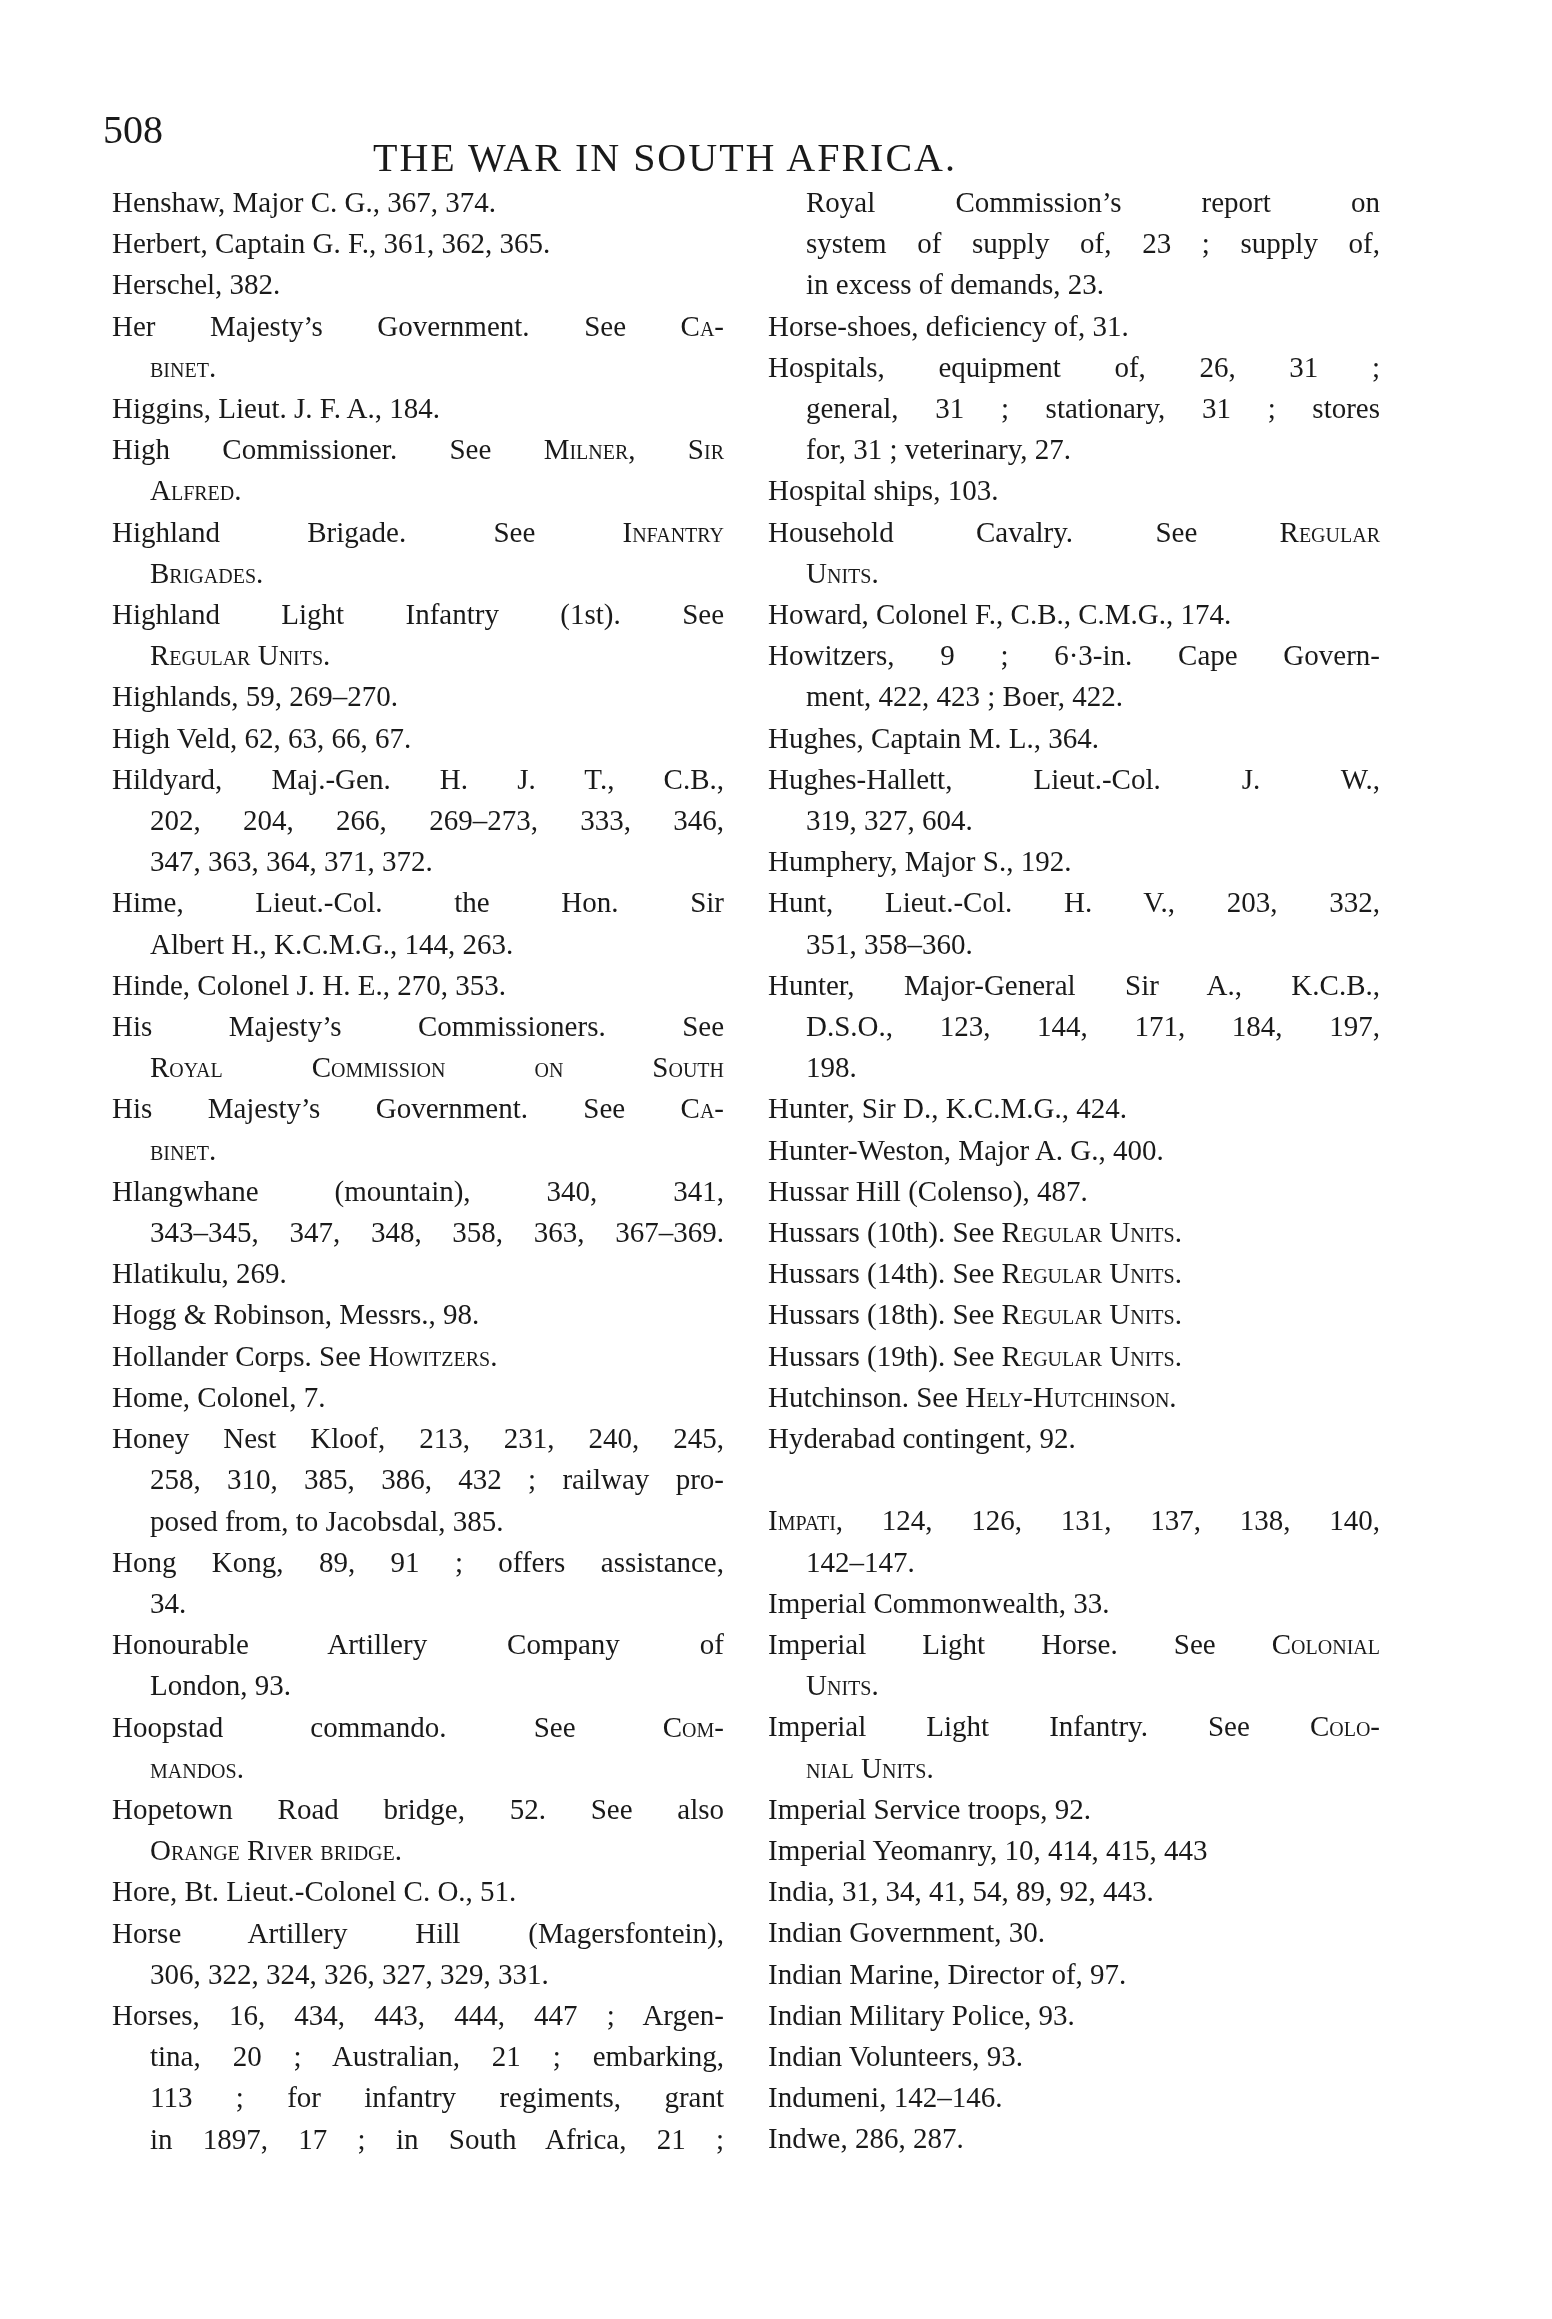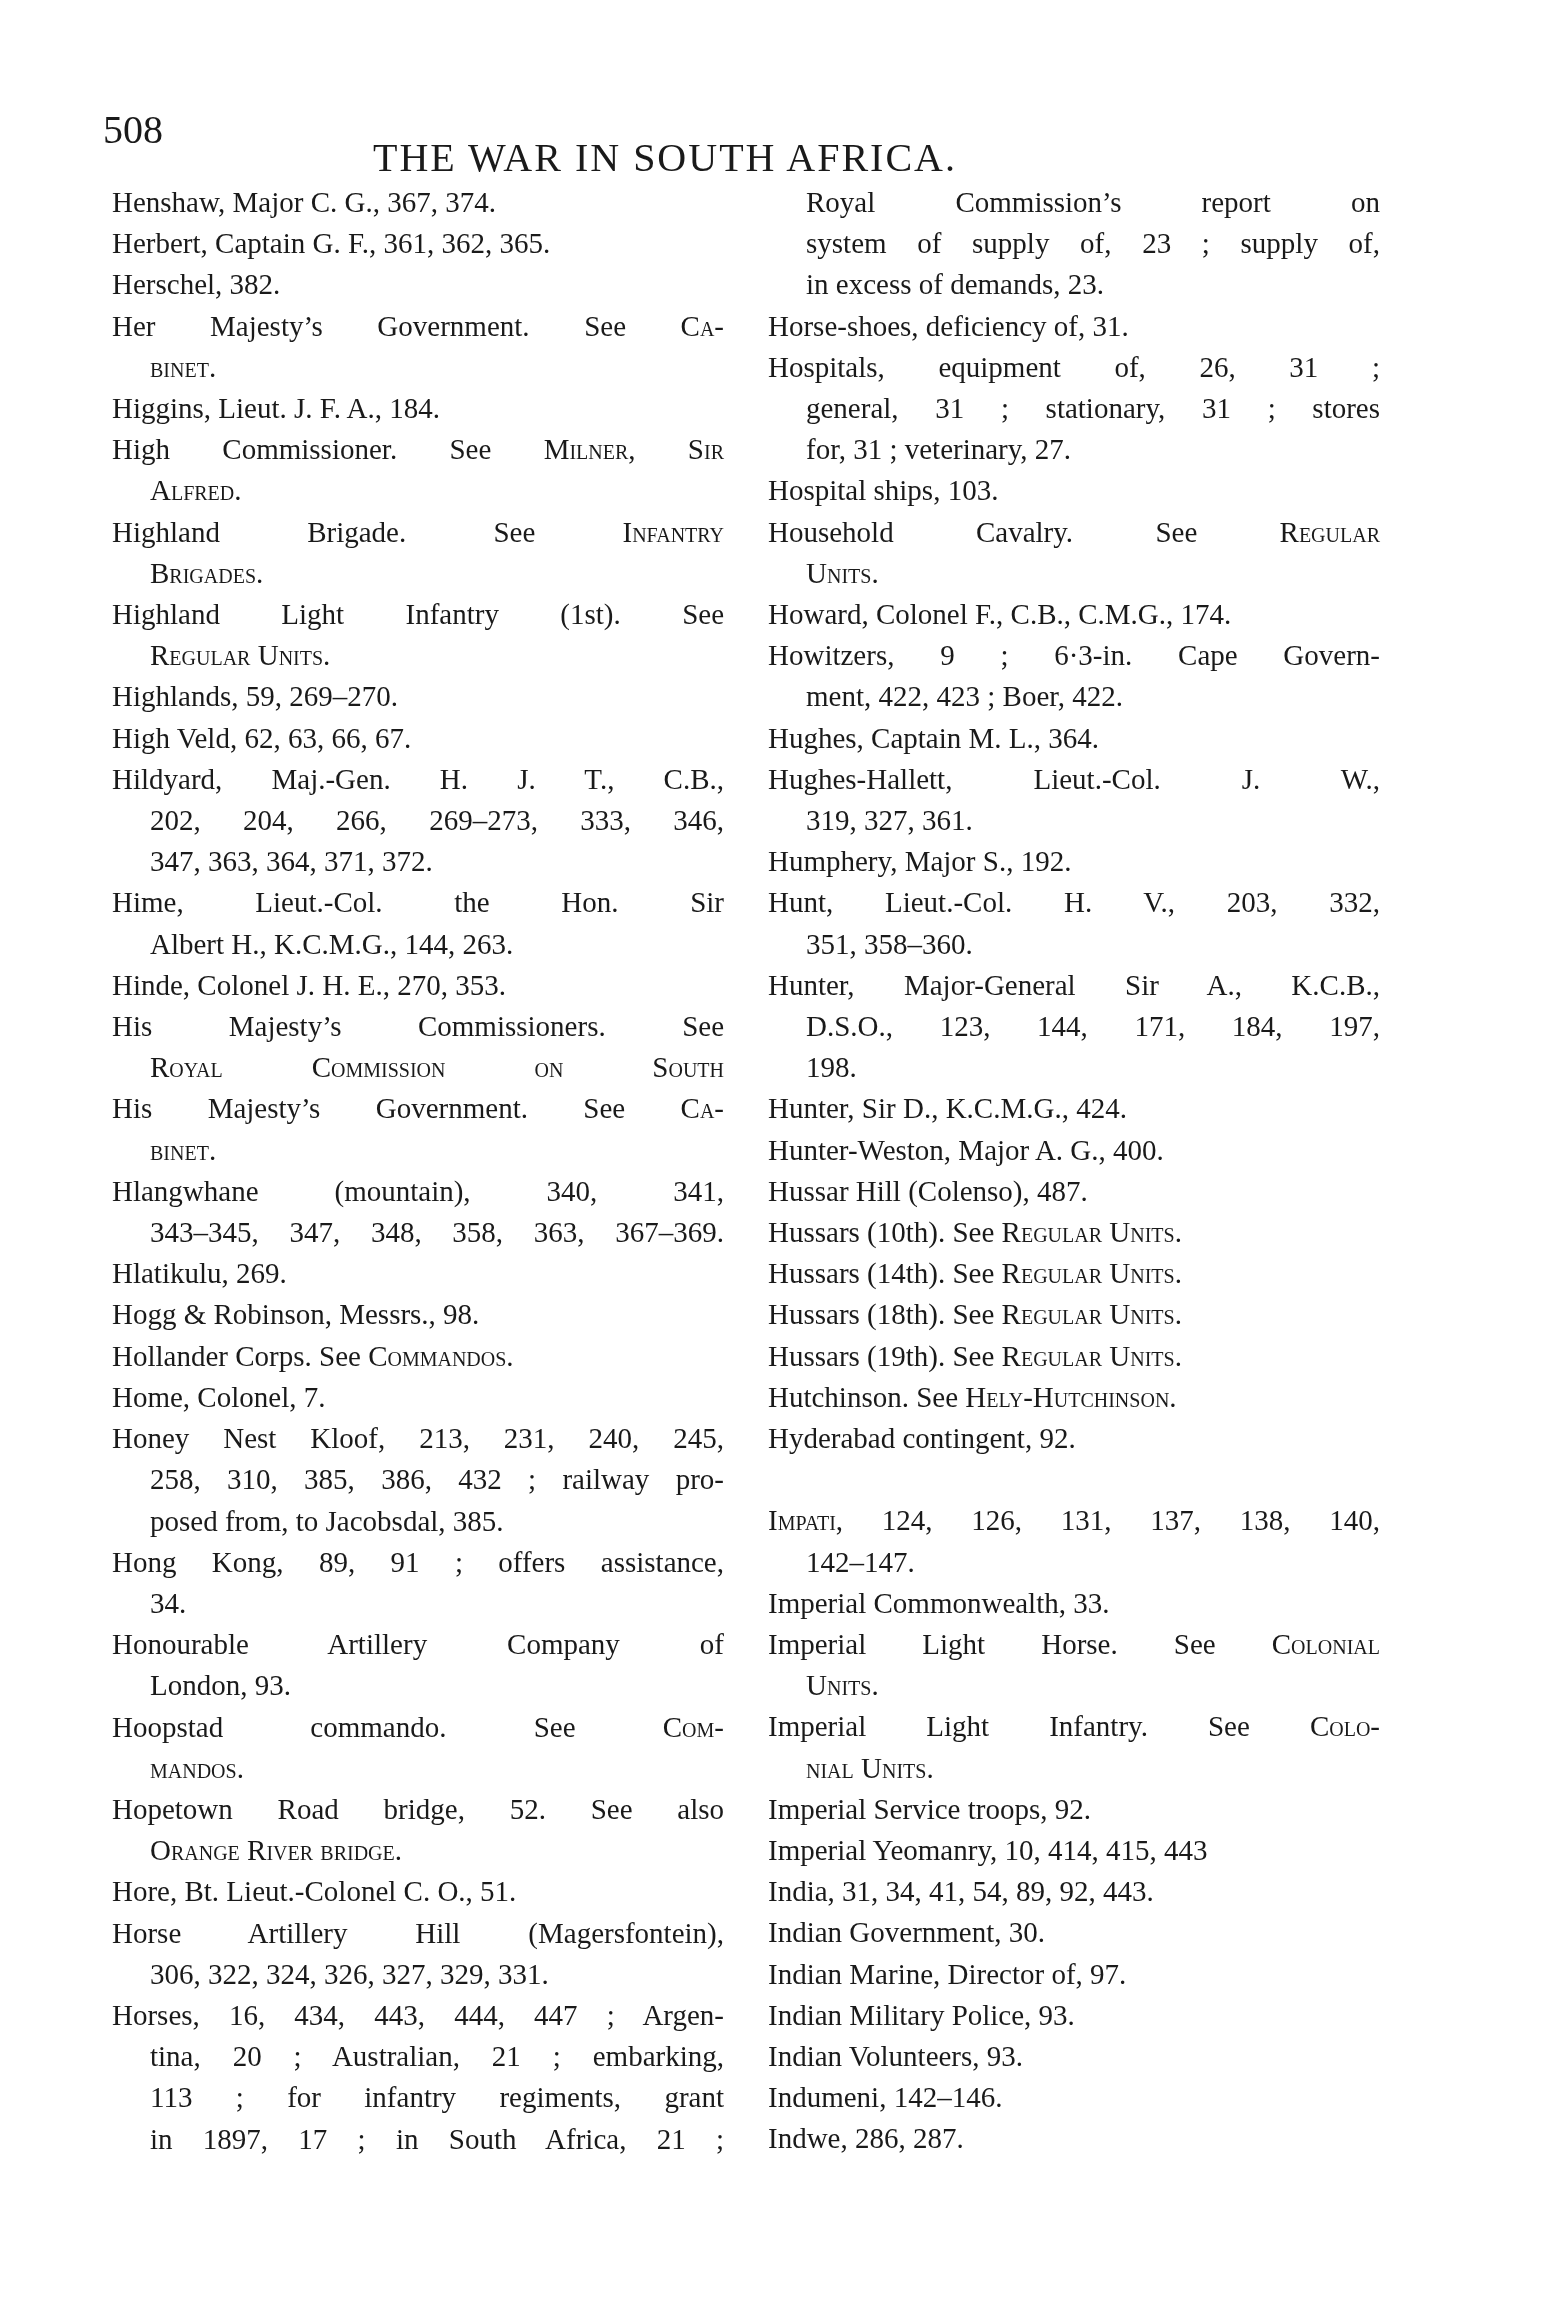--- a/index.html
+++ b/index.html
@@ -87,21 +87,21 @@
       <span class="line full"><span>Hlangwhane (mountain), 340, 341,</span></span>
       <span class="line cont full"><span>343–345, 347, 348, 358, 363, 367–369.</span></span>
     </div>
     <div class="entry">
       <span class="line"><span>Hlatikulu, 269.</span></span>
     </div>
     <div class="entry">
       <span class="line"><span>Hogg &amp; Robinson, Messrs., 98.</span></span>
     </div>
     <div class="entry">
-      <span class="line"><span>Hollander Corps.  </span><span class="see">See</span><span class="sc"> Commandos.</span></span>
+      <span class="line"><span>Hollander Corps.  </span><span class="see">See</span><span class="sc"> Howitzers.</span></span>
     </div>
     <div class="entry">
       <span class="line"><span>Home, Colonel, 7.</span></span>
     </div>
     <div class="entry">
       <span class="line full"><span>Honey Nest Kloof, 213, 231, 240, 245,</span></span>
       <span class="line cont full"><span>258, 310, 385, 386, 432 ; railway pro-</span></span>
       <span class="line cont"><span>posed from, to Jacobsdal, 385.</span></span>
     </div>
     <div class="entry">
@@ -160,21 +160,21 @@
     </div>
     <div class="entry">
       <span class="line full"><span>Howitzers, 9 ; 6·3-in. Cape Govern-</span></span>
       <span class="line cont"><span>ment, 422, 423 ; Boer, 422.</span></span>
     </div>
     <div class="entry">
       <span class="line"><span>Hughes, Captain M. L., 364.</span></span>
     </div>
     <div class="entry">
       <span class="line full"><span>Hughes-Hallett, Lieut.-Col. J. W.,</span></span>
-      <span class="line cont"><span>319, 327, 361.</span></span>
+      <span class="line cont"><span>319, 327, 604.</span></span>
     </div>
     <div class="entry">
       <span class="line"><span>Humphery, Major S., 192.</span></span>
     </div>
     <div class="entry">
       <span class="line full"><span>Hunt, Lieut.-Col. H. V., 203, 332,</span></span>
       <span class="line cont"><span>351, 358–360.</span></span>
     </div>
     <div class="entry">
       <span class="line full"><span>Hunter, Major-General Sir A., K.C.B.,</span></span>

